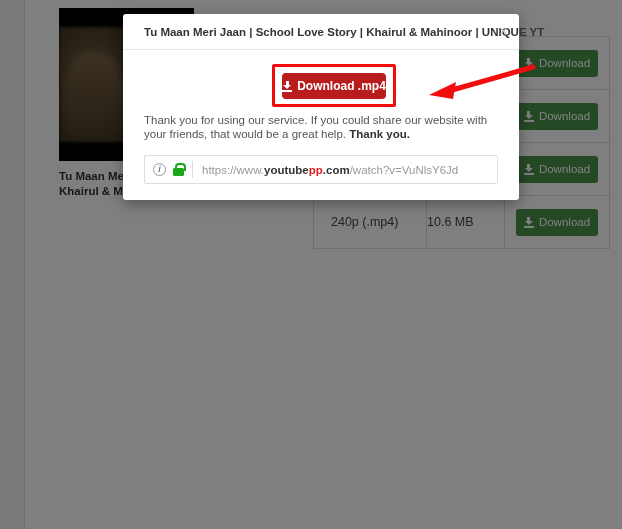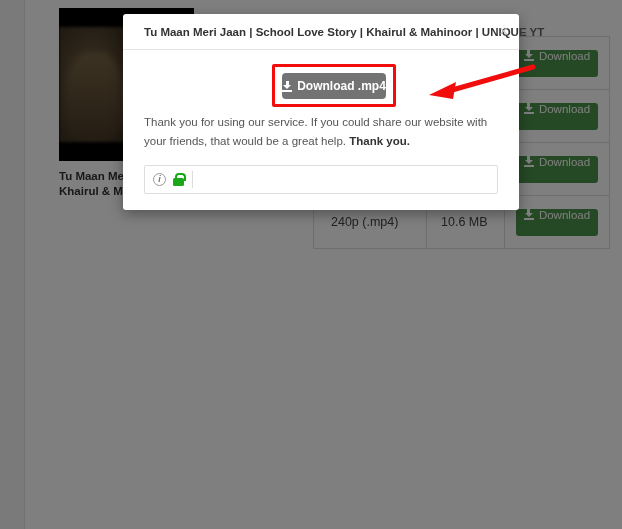--- a/index.html
+++ b/index.html
@@ -109,38 +109,39 @@
 
   #formats-table td {
     border: 1px solid #dddddd;
     height: 53px;
     vertical-align: middle;
     font-size: 12.5px;
     color: #444444;
   }
 
   td.col-quality { width: 113px; padding-left: 17px; }
-  td.col-size    { width: 78px;  padding-left: 14px; }
+  td.col-size    { width: 78px;  }
   td.col-action  { width: 105px; text-align: center; }
 
   .hd-badge {
     display: inline-block;
     margin-left: 5px;
     padding: 2px 5px 3px;
     background: #2b5c8a;
     color: #ffffff;
     font-size: 7.5px;
     font-weight: bold;
     letter-spacing: 0.3px;
     border-radius: 2px;
     vertical-align: 2px;
   }
 
   .btn-download {
     display: inline-flex;
+    align-items: center;
     justify-content: center;
     gap: 5px;
     width: 82px;
     height: 27px;
     background: #4a934a;
     color: #ffffff;
     font-size: 11.5px;
     border: none;
     border-radius: 3px;
     cursor: pointer;
@@ -246,21 +247,21 @@
   #btn-primary-download {
     position: absolute;
     left: 138px;
     top: 10px;
     display: inline-flex;
     align-items: center;
     justify-content: center;
     gap: 5px;
     width: 104px;
     height: 26px;
-    background: #737373;
+    background: #b91c1c;
     color: #ffffff;
     font-size: 12px;
     font-weight: bold;
     border: none;
     border-radius: 4px;
     cursor: pointer;
     font-family: inherit;
   }
 
   #annotation-arrow {
@@ -268,21 +269,21 @@
     left: 265px;
     top: -4px;
     width: 130px;
     height: 48px;
     pointer-events: none;
   }
 
   #thanks-text {
     font-size: 11.5px;
     color: #555555;
-    line-height: 19px;
+    line-height: 14px;
     margin-bottom: 14px;
   }
   #thanks-text b { color: #333333; }
 
   #url-bar {
     display: flex;
     align-items: center;
     height: 29px;
     border: 1px solid #dedede;
     border-radius: 2px;
@@ -470,16 +471,19 @@
 
     <div id="thanks-text">
       <span>Thank you for using our service. If you could share our website with your friends, that would be a great help.</span>
       <b>Thank you.</b>
     </div>
 
     <div id="url-bar">
       <span id="info-icon">i</span>
       <span id="lock-icon"></span>
       <span id="url-divider"></span>
+      <span id="url-text">
+        <span>https://www.</span><span class="strong">youtube</span><span class="brand-accent">pp</span><span class="strong">.com</span><span>/watch?v=VuNlsY6Jd</span>
+      </span>
     </div>
 
   </div>
 </div>
 
 </body></html>

